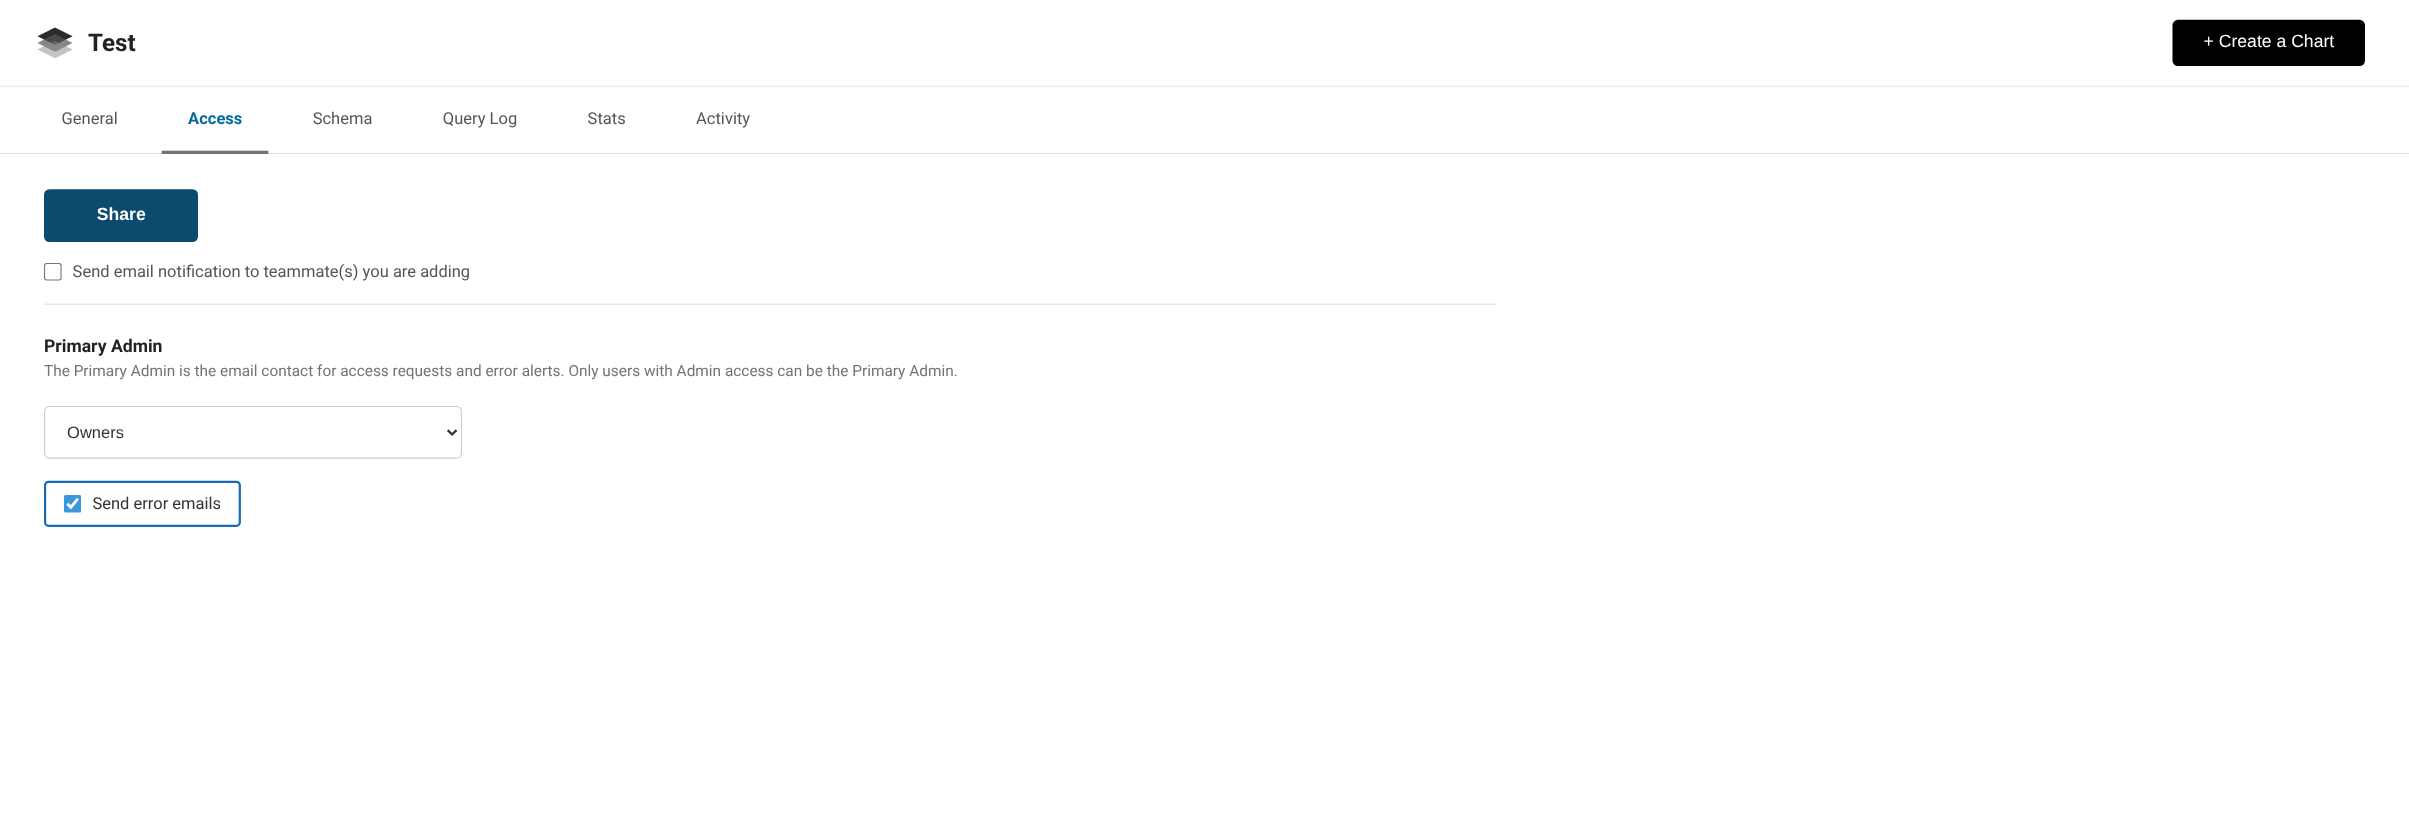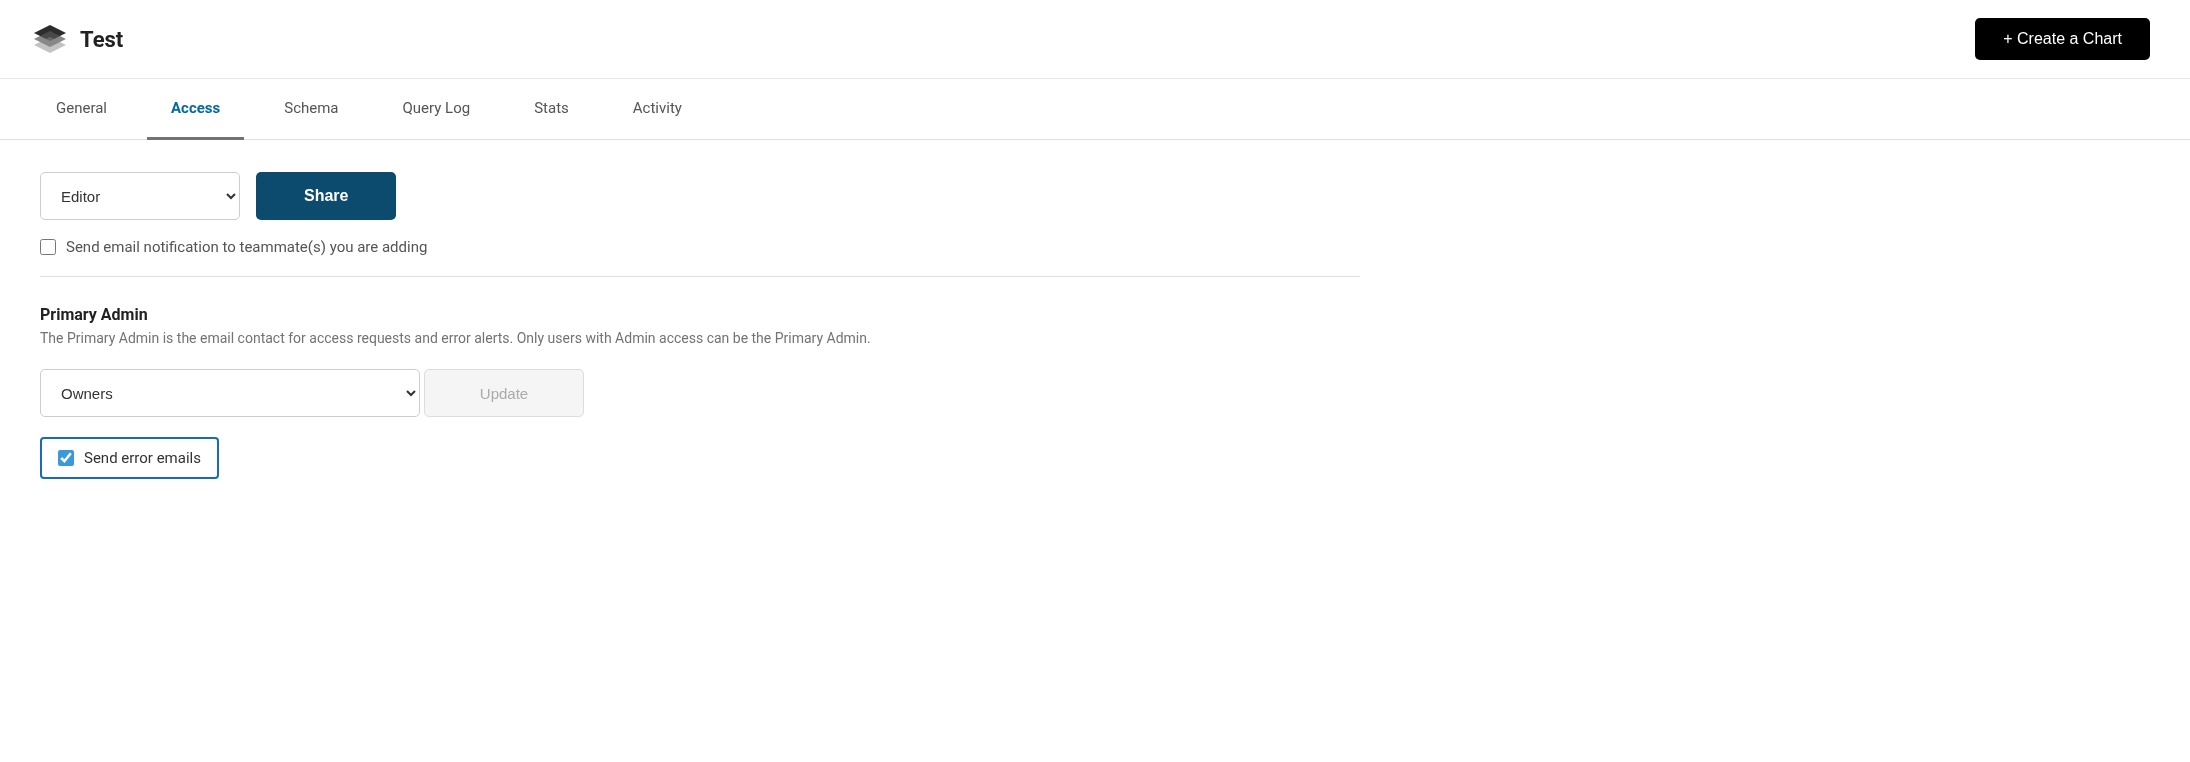--- a/index.html
+++ b/index.html
@@ -166,21 +166,21 @@
     .section-desc {
       font-size: 14px;
       color: #737373;
       margin-bottom: 20px;
       line-height: 1.5;
     }
 
     .admin-row {
       display: flex;
       align-items: center;
-      gap: 4px;
+      gap: 32px;
       margin-bottom: 20px;
     }
 
     .admin-select {
       height: 48px;
       border: 1px solid #ccc;
       border-radius: 5px;
       padding: 0 16px;
       font-size: 15px;
       color: #333;
@@ -244,45 +244,39 @@
   <div class="tab-item">Schema</div>
   <div class="tab-item">Query Log</div>
   <div class="tab-item">Stats</div>
   <div class="tab-item">Activity</div>
 </nav>
 
 <div class="main-content">
 
   
   <div class="share-row">
-    <select class="role-select">
-      <option>Editor</option>
-      <option>Viewer</option>
-      <option>Admin</option>
-    </select>
     <button class="share-btn">Share</button>
   </div>
 
   
   <div class="checkbox-row">
     <input type="checkbox" style="">
     <label>Send email notification to teammate(s) you are adding</label>
   </div>
 
   <hr class="divider">
 
   
   <div class="section-title">Primary Admin</div>
   <div class="section-desc">The Primary Admin is the email contact for access requests and error alerts. Only users with Admin access can be the Primary Admin.</div>
 
   <div class="admin-row">
     <select class="admin-select">
       <option>Owners</option>
     </select>
-    <button class="update-btn">Update</button>
   </div>
 
   
   <div class="error-emails-container">
     <input type="checkbox" checked="" style="">
     <label>Send error emails</label>
   </div>
 
 </div>
 

